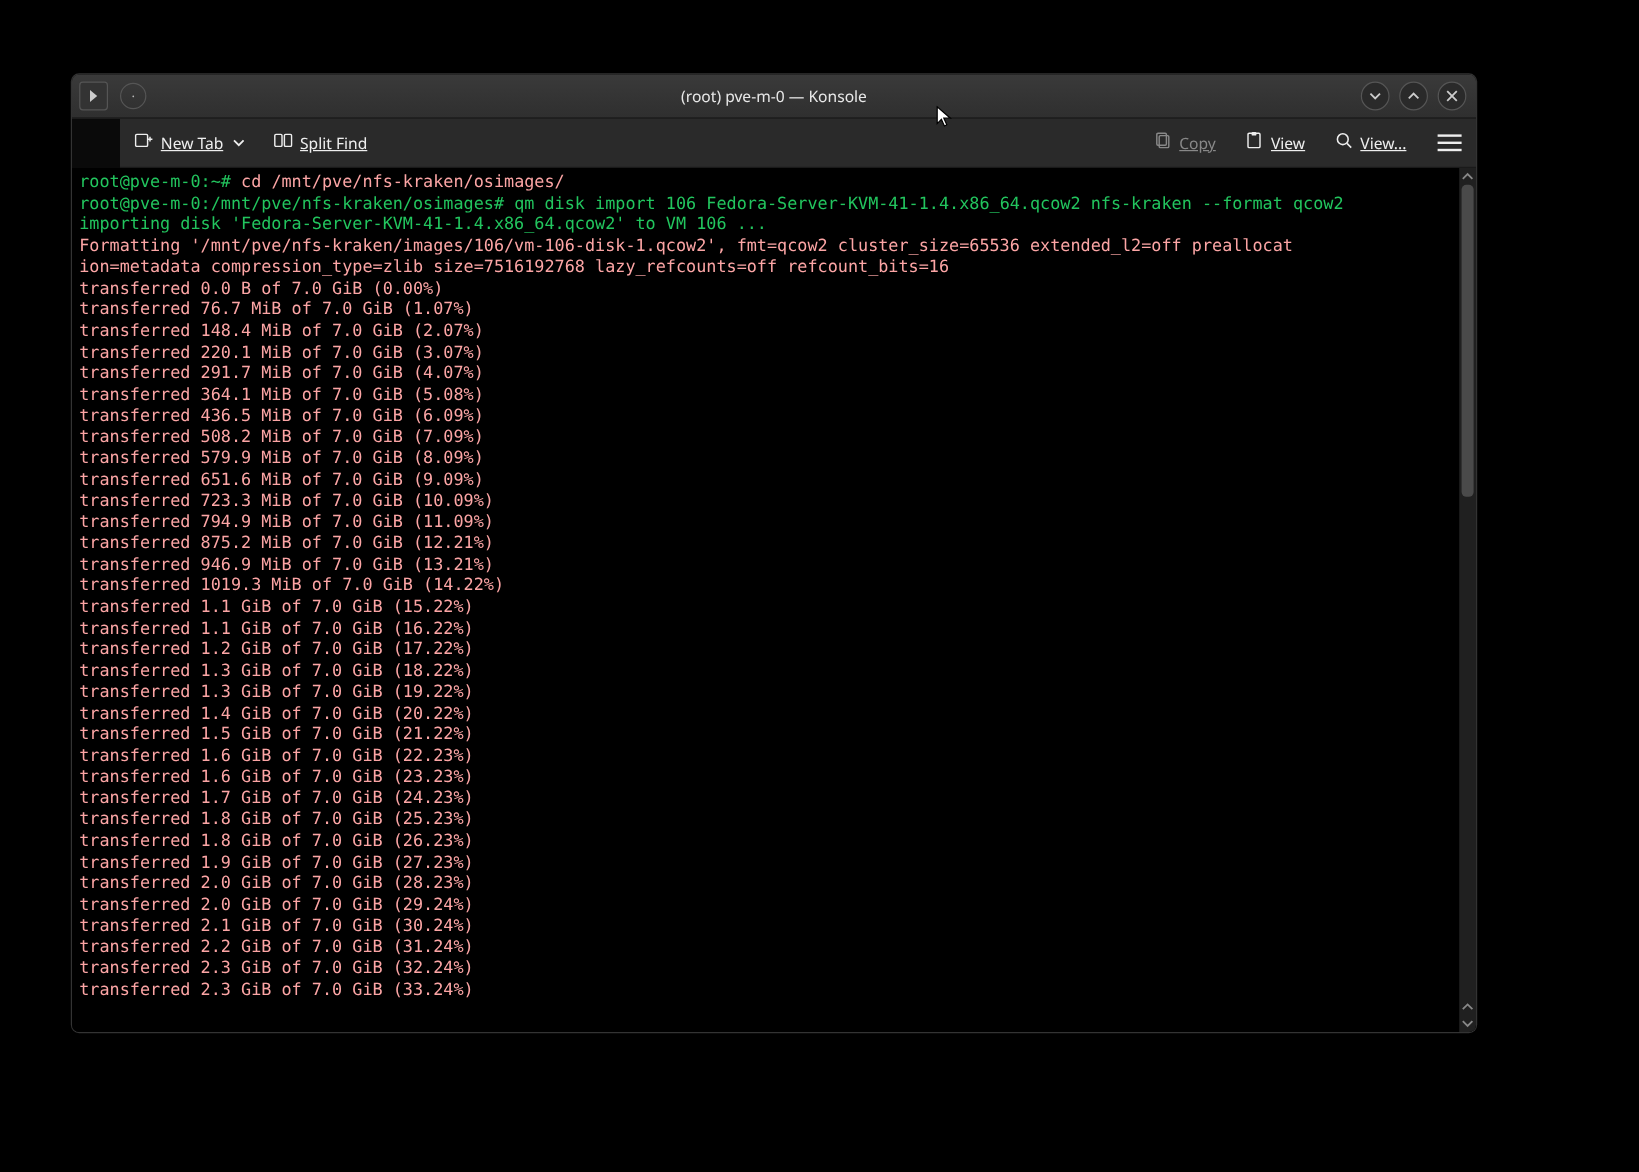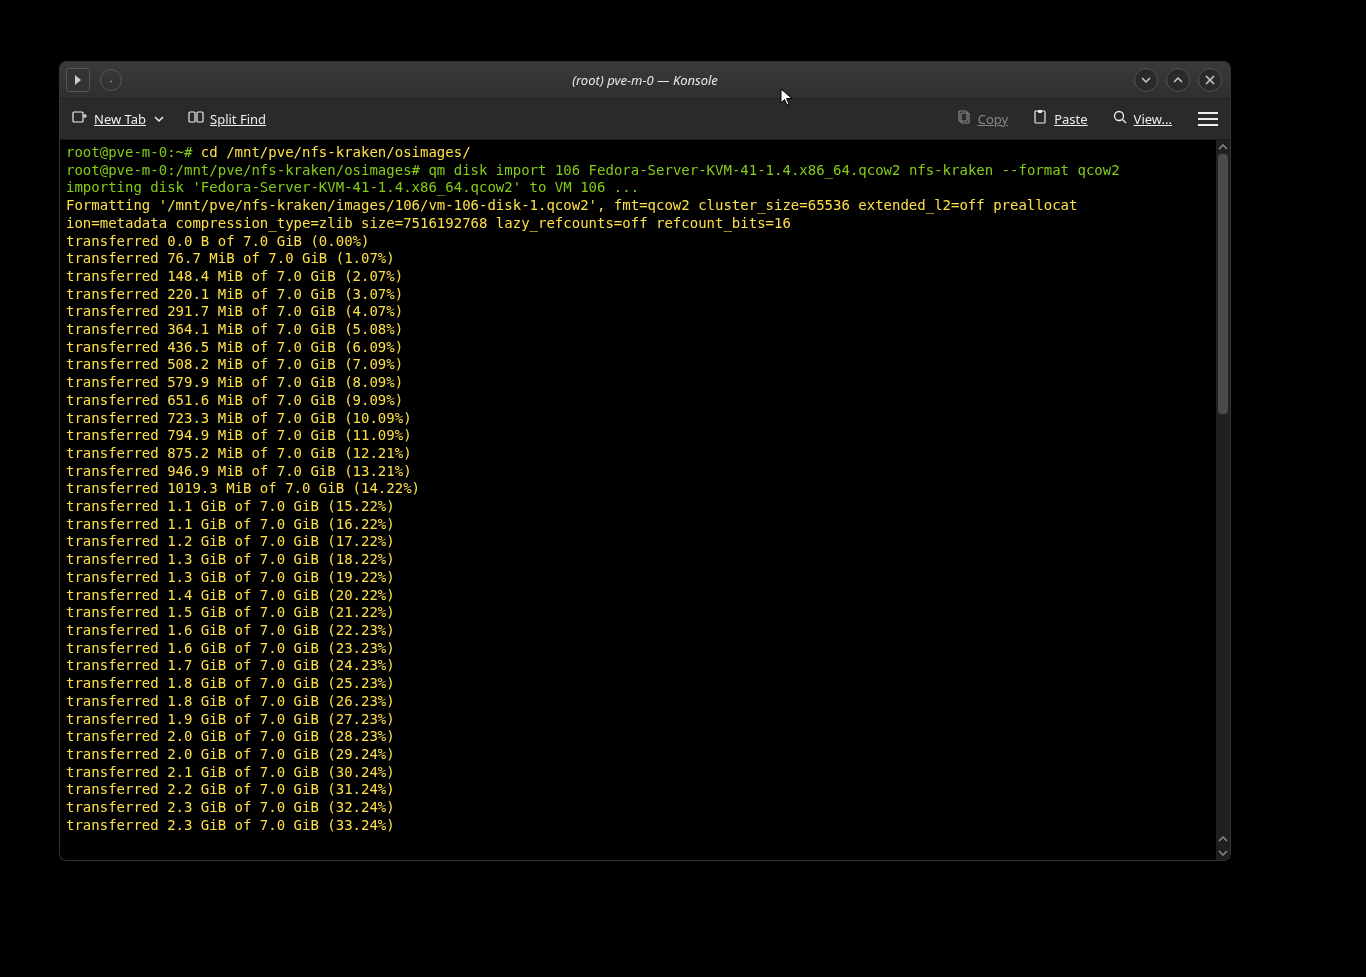--- a/index.html
+++ b/index.html
@@ -63,21 +63,20 @@
     color: #bbb;
   }
   .title {
     position: absolute;
     left: 0;
     right: 0;
     text-align: center;
     pointer-events: none;
     color: #e8e8e8;
     font-size: 13px;
-    font-style: italic;
   }
   .winbtns {
     margin-left: auto;
     display: flex;
     gap: 8px;
     padding-right: 8px;
   }
   .winbtn {
     width: 22px;
     height: 22px;
@@ -95,20 +94,21 @@
   .toolbar {
     height: 40px;
     background: #2a2a2a;
     border-bottom: 1px solid #1a1a1a;
     display: flex;
     align-items: center;
     padding: 0 8px;
     gap: 16px;
     font-size: 13px;
     color: #eee;
+    margin-left: 40px;
   }
   .tool {
     display: flex;
     align-items: center;
     gap: 6px;
     padding: 4px 4px;
     cursor: pointer;
   }
   .tool .u { text-decoration: underline; }
   .tool.disabled { color: #888; }
@@ -133,22 +133,22 @@
     flex: 1;
     padding: 4px 6px 4px 6px;
     font-family: "DejaVu Sans Mono", "Liberation Mono", monospace;
     font-size: 14px;
     line-height: 17.7px;
     color: #d0d0d0;
     white-space: pre;
     letter-spacing: 0px;
   }
   .term .line { display: block; }
-  .term .cmd { color: #fde047; }
-  .term .sel { color: #84cc16; }
+  .term .cmd { color: #fca5a5; }
+  .term .sel { color: #22c55e; }
   .scrollbar {
     width: 14px;
     background: #202020;
     position: relative;
   }
   .scrollbar .arrow {
     position: absolute;
     left: 0;
     width: 14px;
     height: 14px;
@@ -247,21 +247,21 @@
       </span>
       <span><span class="u">Copy</span></span>
     </div>
     <div class="tool">
       <span>
         <svg width="16" height="16" viewBox="0 0 16 16">
           <rect x="3" y="2" width="10" height="12" rx="1" fill="none" stroke="#eee" stroke-width="1.2"></rect>
           <rect x="6" y="1" width="4" height="3" rx="1" fill="#eee"></rect>
         </svg>
       </span>
-      <span><span class="u">Paste</span></span>
+      <span><span class="u">View</span></span>
     </div>
     <div class="tool">
       <span>
         <svg width="16" height="16" viewBox="0 0 16 16">
           <circle cx="7" cy="7" r="4.5" fill="none" stroke="#eee" stroke-width="1.3"></circle>
           <path d="M10.5 10.5 L14 14" stroke="#eee" stroke-width="1.3"></path>
         </svg>
       </span>
       <span><span class="u">View...</span></span>
     </div>

